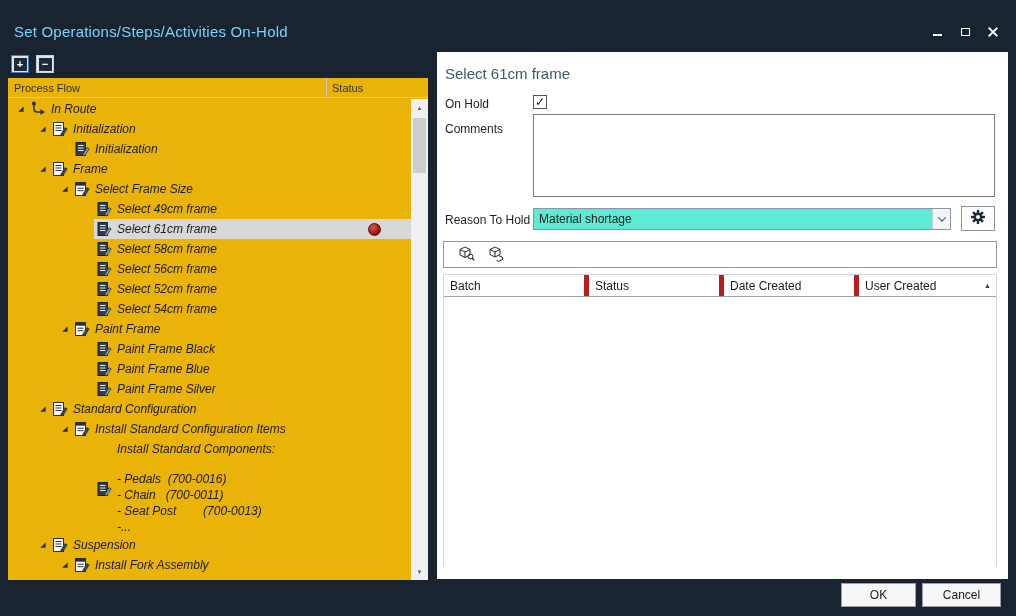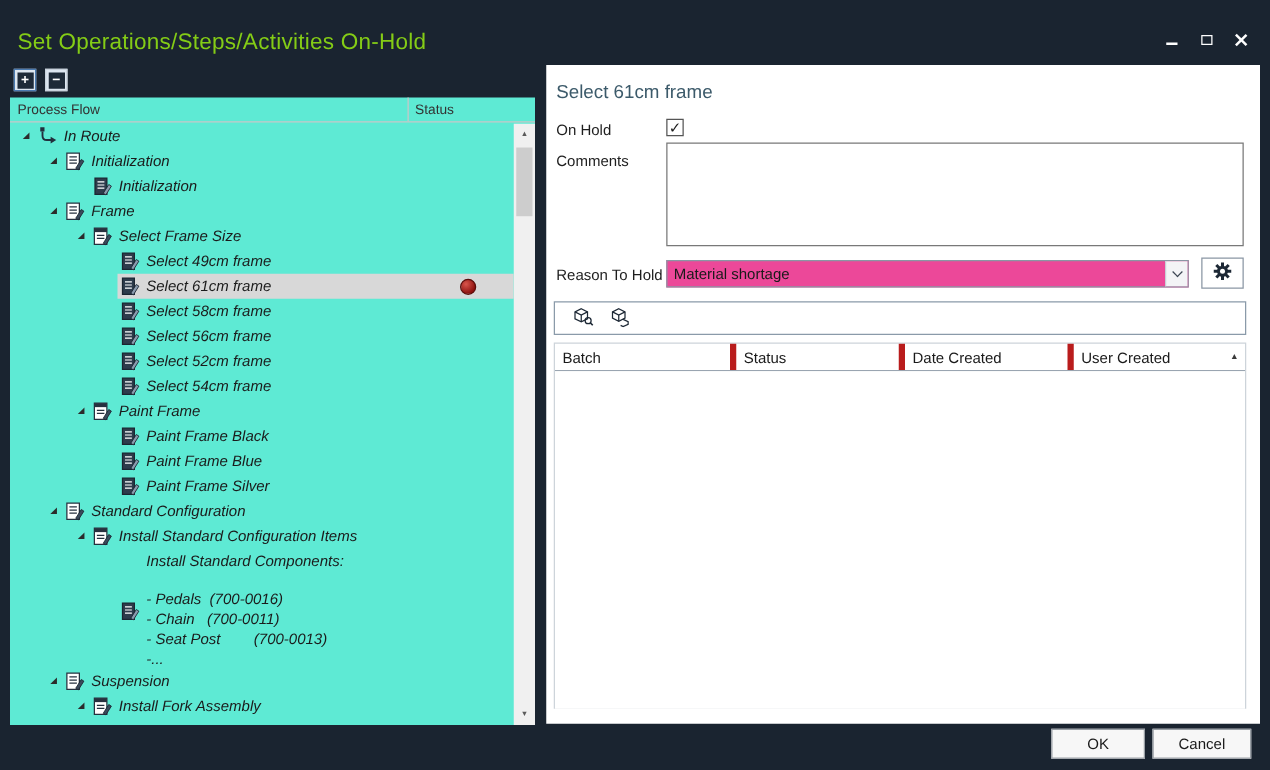--- a/index.html
+++ b/index.html
@@ -8,41 +8,41 @@
     position: relative;
     background: #1a2430;
     font-family: "Liberation Sans", sans-serif;
     font-size: 12px;
     color: #1b1b1b;
     overflow: hidden;
   }
 
   
   .titlebar { position:absolute; left:0; top:0; width:1016px; height:50px; }
-  .window-title { position:absolute; left:14px; top:23px; color:#84cc16; font-size:18px; letter-spacing:.2px; }
+  .window-title { position:absolute; left:14px; top:23px; color:#7dd3fc; font-size:15px; letter-spacing:.2px; }
   .win-controls { position:absolute; right:12px; top:24px; display:flex; gap:6px; }
   .win-btn { width:22px; height:16px; display:flex; align-items:center; justify-content:center; cursor:default; }
   .glyph-min { width:9px; height:2px; background:#fff; margin-top:6px; }
   .glyph-max { width:9px; height:8px; border:1px solid #fff; }
   .glyph-close { position:relative; width:10px; height:10px; }
   .glyph-close::before, .glyph-close::after {
     content:""; position:absolute; left:4px; top:-1px; width:1.6px; height:12px; background:#fff;
   }
   .glyph-close::before { transform:rotate(45deg); }
   .glyph-close::after  { transform:rotate(-45deg); }
 
   
   .left-toolbar { position:absolute; left:11px; top:55px; display:flex; gap:7px; }
   .tool-btn { width:18px; height:18px; background:#dde6f0; display:flex; align-items:center; justify-content:center; }
   .tool-btn.add { border:1px solid #4a7ab0; }
   .tool-btn.remove { border:1px solid #c8d2dc; }
   .tool-glyph { width:13px; height:13px; background:#1e2a38; color:#fff; font-size:11px; line-height:12px; text-align:center; font-weight:bold; }
 
   
-  .left-panel { position:absolute; left:8px; top:78px; width:420px; height:502px; background:#5eead4; }
+  .left-panel { position:absolute; left:8px; top:78px; width:420px; height:502px; background:#eab308; }
   .left-header { display:flex; height:20px; border-bottom:1px solid #c8c8c8; font-size:11px; color:#333; }
   .col-pf { flex:1; display:flex; align-items:center; padding-left:6px; }
   .col-status { width:102px; display:flex; align-items:center; padding-left:5px; border-left:1px solid #c8c8c8; }
   .tree-area { position:absolute; left:0; top:21px; right:17px; bottom:0; overflow:hidden; }
 
   .tree-row { display:flex; align-items:center; height:20px; }
   .tree-row .indent { flex:none; height:1px; }
   .expander { flex:none; width:14px; text-align:center; font-size:7px; color:#2b2b2b; line-height:20px; }
   .row-content { flex:1; display:flex; align-items:center; height:100%; padding-left:2px; min-width:0; }
   .tree-row.selected .row-content { background:#d8d8d8; }
@@ -73,21 +73,21 @@
   .right-panel { position:absolute; left:437px; top:52px; width:571px; height:527px; background:#fff; }
   .rp-title { position:absolute; left:8px; top:13px; font-size:15px; color:#3c5a6a; }
   .form-label { position:absolute; left:8px; font-size:12px; color:#1e1e1e; }
   .lbl-onhold { top:45px; }
   .lbl-comments { top:70px; }
   .lbl-reason { top:161px; }
 
   .checkbox { position:absolute; left:96px; top:43px; width:14px; height:14px; background:#fff; border:1px solid #555; font-size:12px; line-height:12px; text-align:center; color:#1a1a1a; }
   .comments-box { position:absolute; left:96px; top:62px; width:462px; height:83px; border:1px solid #787878; background:#fff; resize:none; font-family:"Liberation Sans",sans-serif; font-size:12px; padding:3px; outline:none; }
 
-  .combo { position:absolute; left:96px; top:156px; width:418px; height:22px; border:1px solid #8a96a4; background:#ec4899; display:flex; align-items:center; }
+  .combo { position:absolute; left:96px; top:156px; width:418px; height:22px; border:1px solid #8a96a4; background:#5eead4; display:flex; align-items:center; }
   .combo-value { flex:1; padding-left:5px; font-size:12px; color:#1a1a1a; white-space:nowrap; overflow:hidden; }
   .combo-btn { flex:none; width:18px; height:100%; border-left:1px solid #c9cfd6; background:#f3f4f6; display:flex; align-items:center; justify-content:center; }
   .combo-chev { width:6px; height:6px; border-right:1.5px solid #3c4653; border-bottom:1.5px solid #3c4653; transform:rotate(45deg) translate(-1px,-1px); }
 
   .gear-btn { position:absolute; left:524px; top:154px; width:34px; height:25px; background:#fff; border:1px solid #8a96a4; display:flex; align-items:center; justify-content:center; }
   .gear-btn svg { width:16px; height:16px; }
 
   .batches-bar { position:absolute; left:6px; top:189px; width:554px; height:27px; border:1px solid #8a9aa9; display:flex; align-items:center; padding:0 5px; }
   .batches-title { flex:1; font-size:12px; color:#1a1a1a; }
   .batch-btn { flex:none; width:26px; height:21px; display:flex; align-items:center; justify-content:center; margin-left:4px; }

